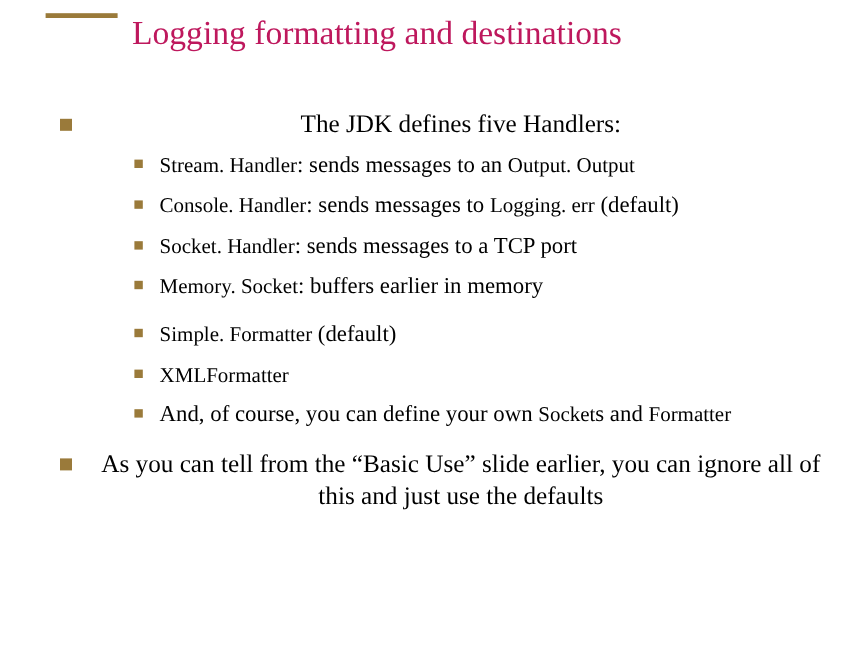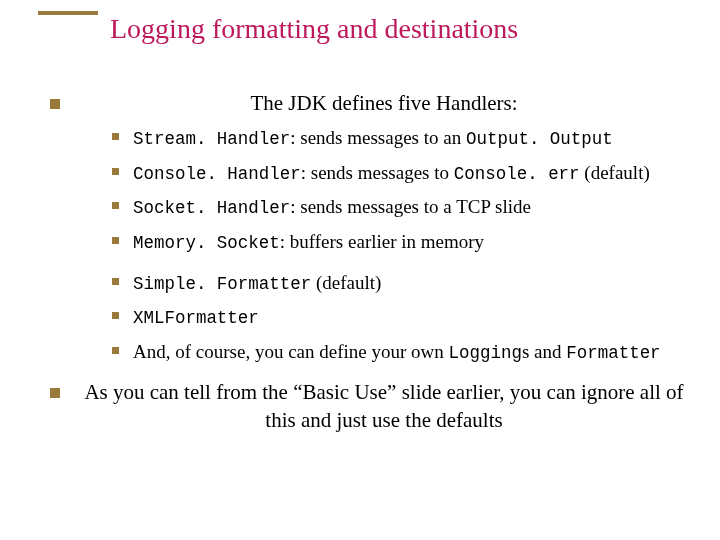--- a/index.html
+++ b/index.html
@@ -76,21 +76,21 @@
     width: 7px;
     height: 7px;
     background: #9a7a3a;
     margin-top: 8px;
     margin-right: 14px;
   }
   .lvl2 .txt {
     flex: 1 1 auto;
   }
   .mono {
-    font-family: Liberation Mono, monospace;
+    font-family: Liberation Serif, serif;
     font-size: 0.92em;
   }
 </style>
 </head>
 <body>
 <div class="slide">
 
   <div class="underline"></div>
   <div class="title">Logging formatting and destinations</div>
 
@@ -103,27 +103,27 @@
     <div class="sub">
       <div class="lvl2">
         <div class="bullet"></div>
         <div class="txt">
           <span class="mono">Stream. Handler</span><span>: sends messages to an </span><span class="mono">Output. Output</span>
         </div>
       </div>
       <div class="lvl2">
         <div class="bullet"></div>
         <div class="txt">
-          <span class="mono">Console. Handler</span><span>: sends messages to </span><span class="mono">Console. err</span><span> (default)</span>
+          <span class="mono">Console. Handler</span><span>: sends messages to </span><span class="mono">Logging. err</span><span> (default)</span>
         </div>
       </div>
       <div class="lvl2">
         <div class="bullet"></div>
         <div class="txt">
-          <span class="mono">Socket. Handler</span><span>: sends messages to a TCP slide</span>
+          <span class="mono">Socket. Handler</span><span>: sends messages to a TCP port</span>
         </div>
       </div>
       <div class="lvl2">
         <div class="bullet"></div>
         <div class="txt">
           <span class="mono">Memory. Socket</span><span>: buffers earlier in memory</span>
         </div>
       </div>
     </div>
 
@@ -136,21 +136,21 @@
       </div>
       <div class="lvl2">
         <div class="bullet"></div>
         <div class="txt">
           <span class="mono">XMLFormatter</span>
         </div>
       </div>
       <div class="lvl2">
         <div class="bullet"></div>
         <div class="txt">
-          <span>And, of course, you can define your own </span><span class="mono">Logging</span><span>s and </span><span class="mono">Formatter</span>
+          <span>And, of course, you can define your own </span><span class="mono">Socket</span><span>s and </span><span class="mono">Formatter</span>
         </div>
       </div>
     </div>
 
     <div class="lvl1">
       <div class="bullet"></div>
       <div class="txt">As you can tell from the “Basic Use” slide earlier, you can ignore all of this and just use the defaults</div>
     </div>
 
   </div>

